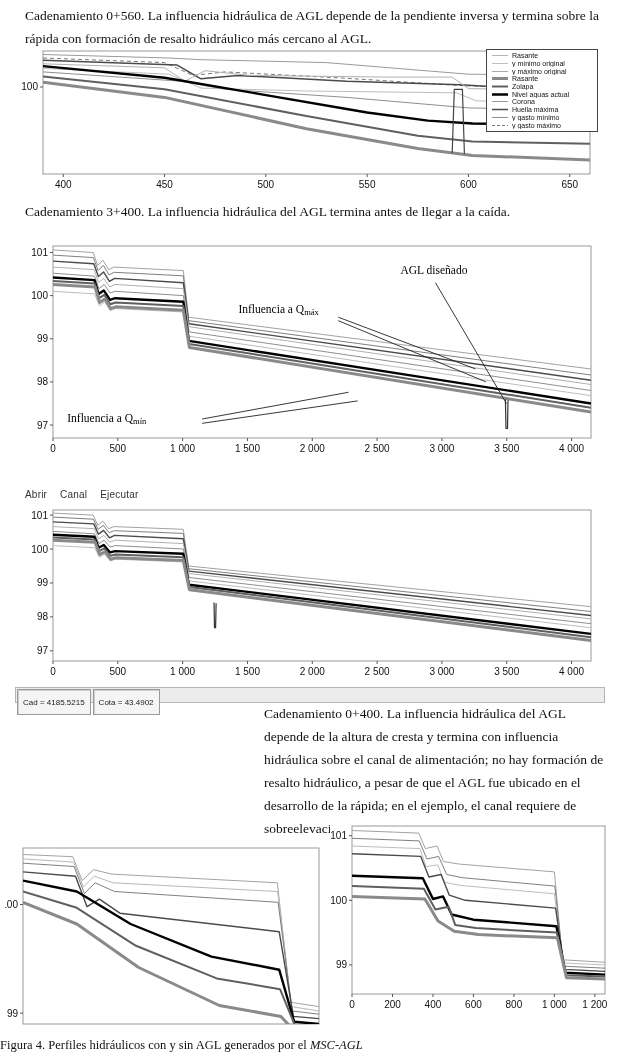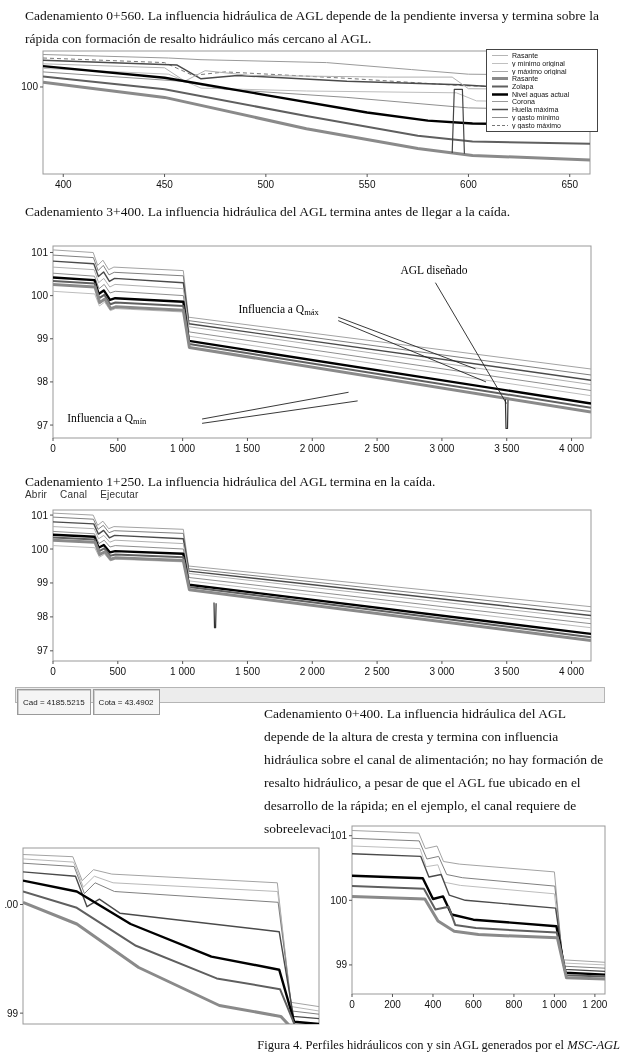--- a/index.html
+++ b/index.html
@@ -13,21 +13,21 @@
   .lg-row{display:flex;align-items:center;gap:3px;height:7.7px;font-family:"Liberation Sans",sans-serif;
           font-size:7px;white-space:nowrap;color:#111;overflow:hidden}
   .menubar{position:absolute;left:25px;top:489px;font-family:"Liberation Sans",sans-serif;
            font-size:10px;color:#333;letter-spacing:.2px}
   .menubar span{margin-right:10px;cursor:default}
   .statusbar{position:absolute;left:15px;top:687px;width:590px;height:16px;background:#ececec;
              border:1px solid #b5b5b5;display:flex;align-items:stretch;gap:2px;padding:1px}
   .panel{display:inline-flex;align-items:center;padding:12px 5px;font-family:"Liberation Sans",sans-serif;
          font-size:8px;color:#222;background:#f5f5f5;border:1px solid #9a9a9a;
          box-shadow:inset 1px 1px 0 #cfcfcf}
-  .caption{position:absolute;left:0;top:1038px;width:100%;text-align:right;font-size:12.5px;color:#111}
+  .caption{position:absolute;left:0;top:1038px;width:100%;text-align:left;font-size:12.5px;color:#111}
   .caption i{font-style:italic}
 </style>
 </head>
 <body>
 
 <div class="page">
 
   <p class="para" style="left:25px;top:4px;width:575px">Cadenamiento 0+560. La influencia hidráulica de AGL depende de la pendiente inversa y termina sobre la rápida con formación de resalto hidráulico más cercano al AGL.</p>
 
   <svg class="chart" id="ch0" width="585" height="150" style="left:15px;top:46px">
@@ -180,21 +180,20 @@
       <line x1="420.433734939759" y1="44.67415730337113" x2="491.47566265060243" y2="165.48314606741587" stroke="#222" stroke-width="0.9"></line>
       <text x="385.43132530120477" y="36.044943820224944" font-size="11.5" fill="#000" font-family="&quot;Liberation Serif&quot;, serif" text-anchor="start"><tspan>AGL diseñado</tspan></text>
       <line x1="323.20481927710847" y1="79.19101123595524" x2="460.62168674698796" y2="130.96629213483175" stroke="#222" stroke-width="0.9"></line>
       <line x1="323.20481927710847" y1="82.64269662921362" x2="470.99277108433733" y2="143.91011235955074" stroke="#222" stroke-width="0.9"></line>
       <text x="223.38313253012046" y="74.87640449438247" font-size="11.5" fill="#000" font-family="&quot;Liberation Serif&quot;, serif" text-anchor="start"><tspan>Influencia a Q</tspan><tspan dy="2.5" font-size="8.5">máx</tspan></text>
       <line x1="187.0843373493976" y1="181.01573033707876" x2="333.57590361445784" y2="154.26516853932577" stroke="#222" stroke-width="0.9"></line>
       <line x1="187.0843373493976" y1="185.33033707865155" x2="342.65060240963857" y2="162.89438202247194" stroke="#222" stroke-width="0.9"></line>
       <text x="52.26024096385542" y="183.60449438202266" font-size="11.5" fill="#000" font-family="&quot;Liberation Serif&quot;, serif" text-anchor="start"><tspan>Influencia a Q</tspan><tspan dy="2.5" font-size="8.5">mín</tspan></text>
     </svg>
 
-  <p class="para" style="left:25px;top:470px;width:580px">Cadenamiento 1+250. La influencia hidráulica del AGL termina en la caída.</p>
 
   <div class="menubar">
     <span>Abrir</span>
     <span>Canal</span>
     <span>Ejecutar</span>
   </div>
 
   <svg class="chart" id="ch2" width="590" height="183" style="left:15px;top:502px">
       <defs>
         <clipPath id="clip-ch2">

